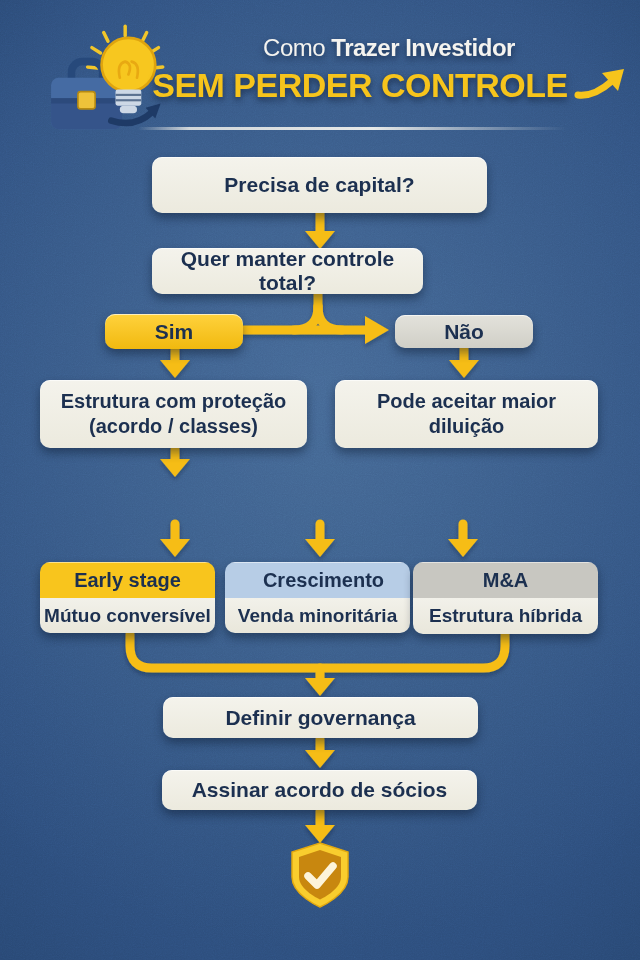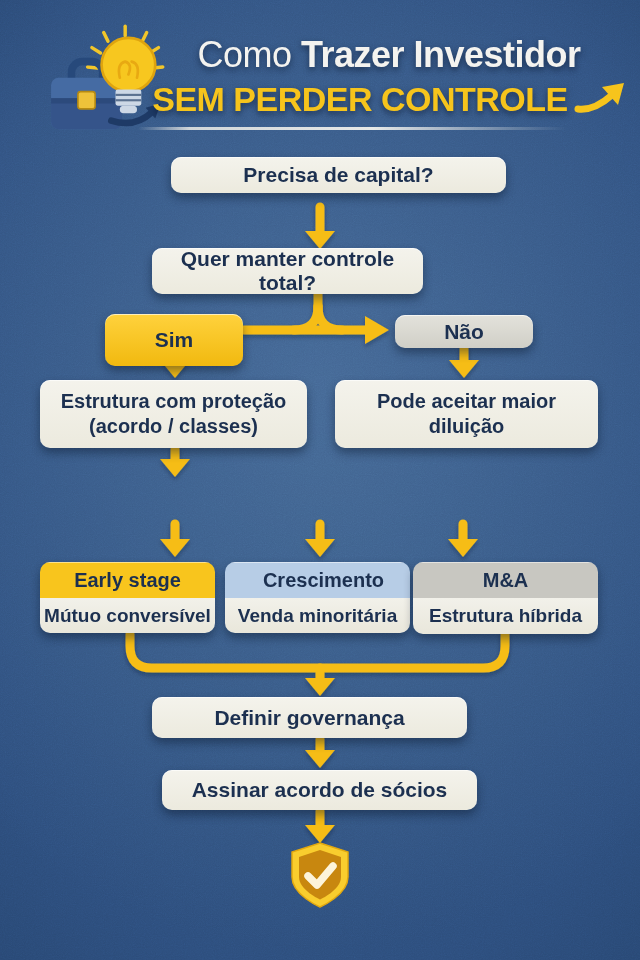--- a/index.html
+++ b/index.html
@@ -7,21 +7,21 @@
     position:relative;width:640px;height:960px;overflow:hidden;
     font-family:"Liberation Sans", sans-serif;
     background:
       radial-gradient(ellipse 130% 95% at 50% 40%, rgba(92,128,178,.45), rgba(0,0,0,0) 62%),
       radial-gradient(ellipse 140% 120% at 50% 48%, #345780 0%, #2d4e7d 45%, #234169 72%, #152a4c 100%);
   }
   .noise-layer{position:absolute;inset:0;pointer-events:none;mix-blend-mode:overlay;}
   
   .header-icon{position:absolute;left:48px;top:24px;width:120px;height:116px;}
   .title-block{position:absolute;left:150px;top:34px;width:478px;text-align:center;color:#f4f3ef;}
-  .title-line1{font-size:36px;letter-spacing:-.5px;white-space:nowrap;
+  .title-line1{font-size:24px;letter-spacing:-.5px;white-space:nowrap;
     text-shadow:0 3px 6px rgba(5,15,35,.55);}
   .title-line1 .t-reg{font-weight:normal;}
   .title-line1 .t-bold{font-weight:bold;}
   .title-line2{margin-top:4px;font-size:34px;font-weight:bold;letter-spacing:-.5px;color:#f6c41c;
     white-space:nowrap;text-shadow:0 3px 6px rgba(5,15,35,.55);display:inline-flex;align-items:center;gap:6px;}
   .subtitle-arrow{width:52px;height:34px;margin-bottom:4px;}
   .divider{position:absolute;left:138px;top:127px;width:428px;height:3px;border-radius:2px;
     background:linear-gradient(90deg, rgba(235,235,230,0) 0%, rgba(235,235,230,.85) 12%, rgba(240,240,236,.95) 55%, rgba(235,235,230,.25) 88%, rgba(235,235,230,0) 100%);}
   
   .node{
@@ -143,29 +143,29 @@
       <polygon points="305,678 335,678 320,696" stroke="none"></polygon>
 
       <line x1="320" y1="739" x2="320" y2="751"></line>
       <polygon points="305,750 335,750 320,768" stroke="none"></polygon>
 
       <line x1="320" y1="811" x2="320" y2="826"></line>
       <polygon points="305,825 335,825 320,843" stroke="none"></polygon>
     </g>
   </svg>
 
-  <div class="node q" style="left:152px;top:157px;width:335px;height:36px;margin-left:19px;">
+  <div class="node q" style="left:152px;top:157px;width:335px;height:56px;">
     <span>Precisa de capital?</span>
   </div>
 
   <div class="node q" style="left:152px;top:248px;width:271px;height:46px;">
     <span>Quer manter controle total?</span>
   </div>
 
-  <div class="node small yellow" style="left:105px;top:314px;width:138px;height:52px;">
+  <div class="node small yellow" style="left:105px;top:314px;width:138px;height:35px;">
     <span>Sim</span>
   </div>
 
   <div class="node" style="left:40px;top:380px;width:267px;height:68px;">
     <div class="two-line">
       <div>Estrutura com proteção</div>
       <div>(acordo / classes)</div>
     </div>
   </div>
 
@@ -186,21 +186,21 @@
   <div class="stage-card" style="left:225px;top:562px;width:185px;height:71px;">
     <div class="stage-header" style="background: rgb(183, 205, 230); padding-left: 12px;">Crescimento</div>
     <div class="stage-body">Venda minoritária</div>
   </div>
 
   <div class="stage-card" style="left:413px;top:562px;width:185px;height:72px;">
     <div class="stage-header" style="background: rgb(200, 199, 193);">M&amp;A</div>
     <div class="stage-body">Estrutura híbrida</div>
   </div>
 
-  <div class="node q" style="left:152px;top:697px;width:315px;height:41px;">
+  <div class="node q" style="left:163px;top:697px;width:315px;height:41px;">
     <span>Definir governança</span>
   </div>
 
   <div class="node q" style="left:162px;top:770px;width:315px;height:40px;">
     <span>Assinar acordo de sócios</span>
   </div>
 
   <svg class="shield" viewBox="0 0 66 70">
     <path d="M33,2 L61,11 V36 C61,54 33,66 33,66 C33,66 5,54 5,36 V11 Z" fill="#f9cd2e" stroke="#e2a80f" stroke-width="1.5"></path>
     <path d="M33,9 L54,16 V36 C54,49 33,58.5 33,58.5 C33,58.5 12,49 12,36 V16 Z" fill="#c8870f"></path>

